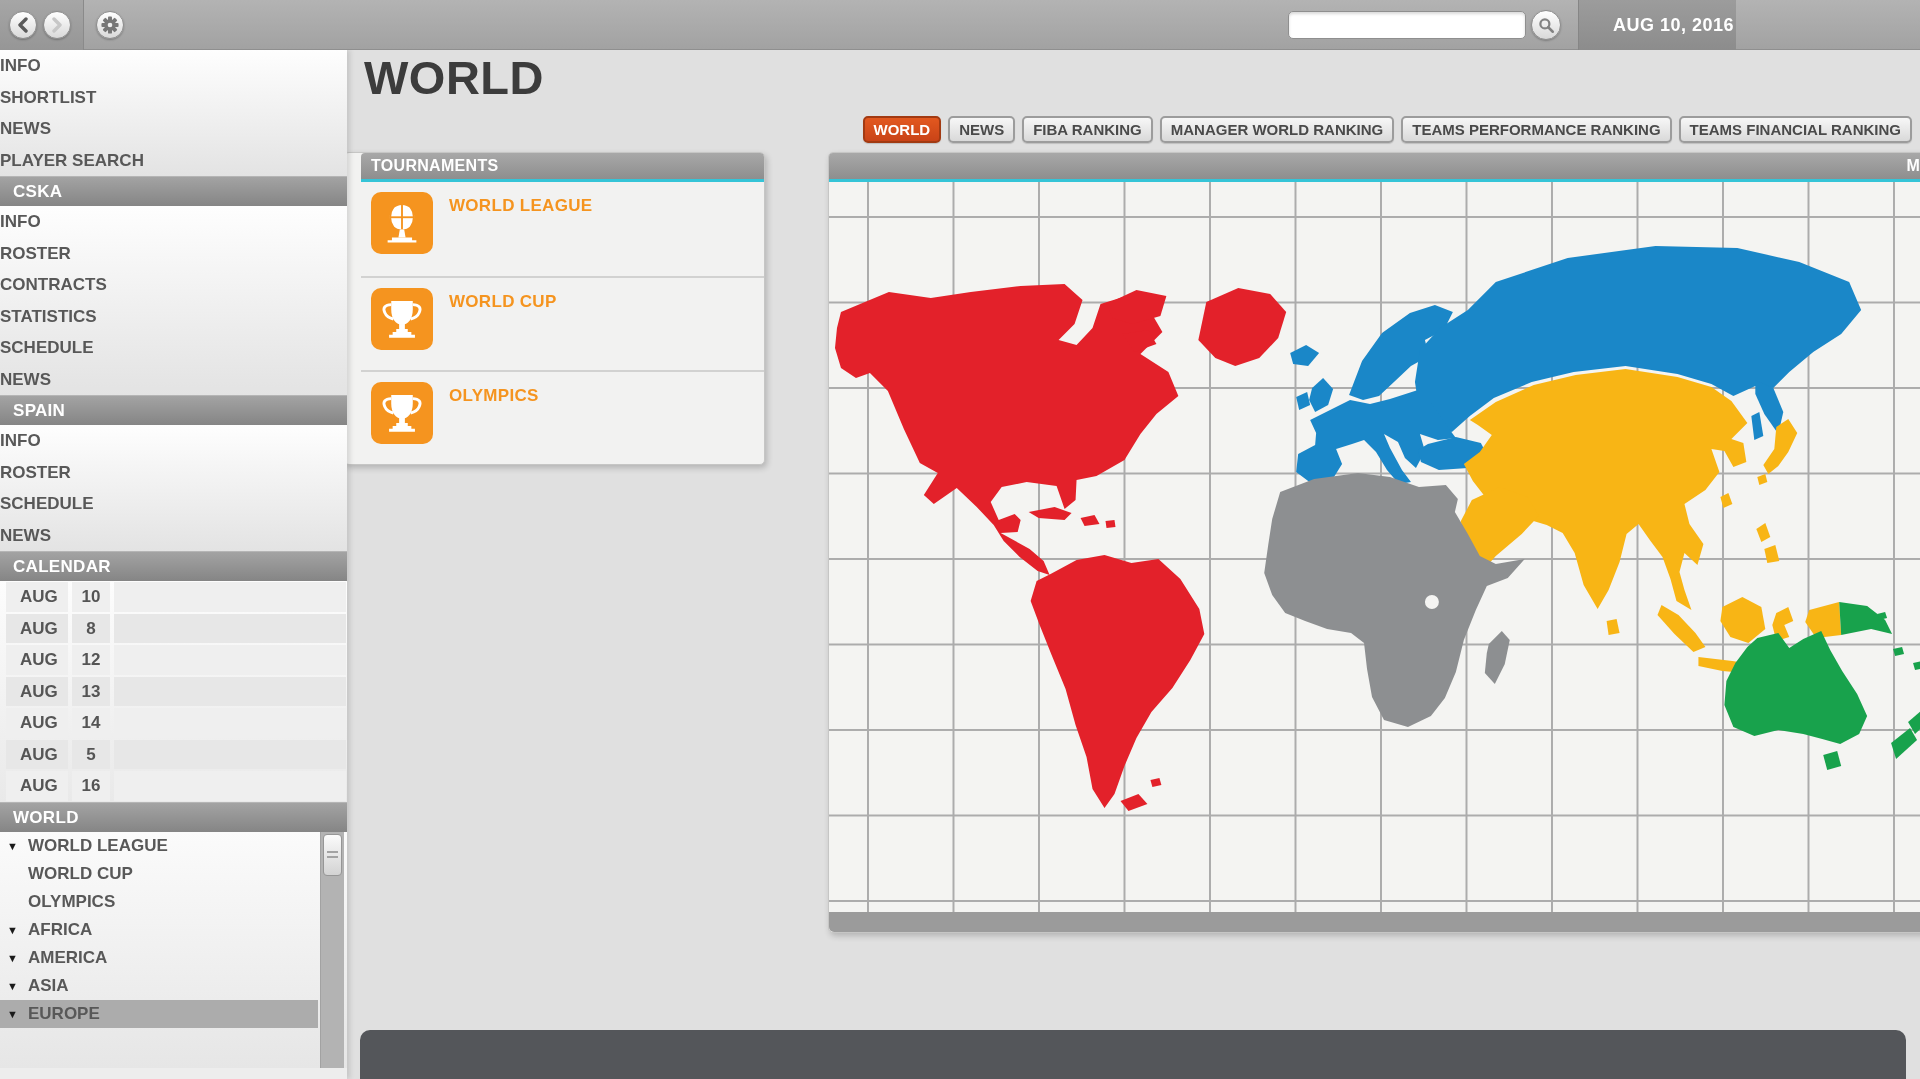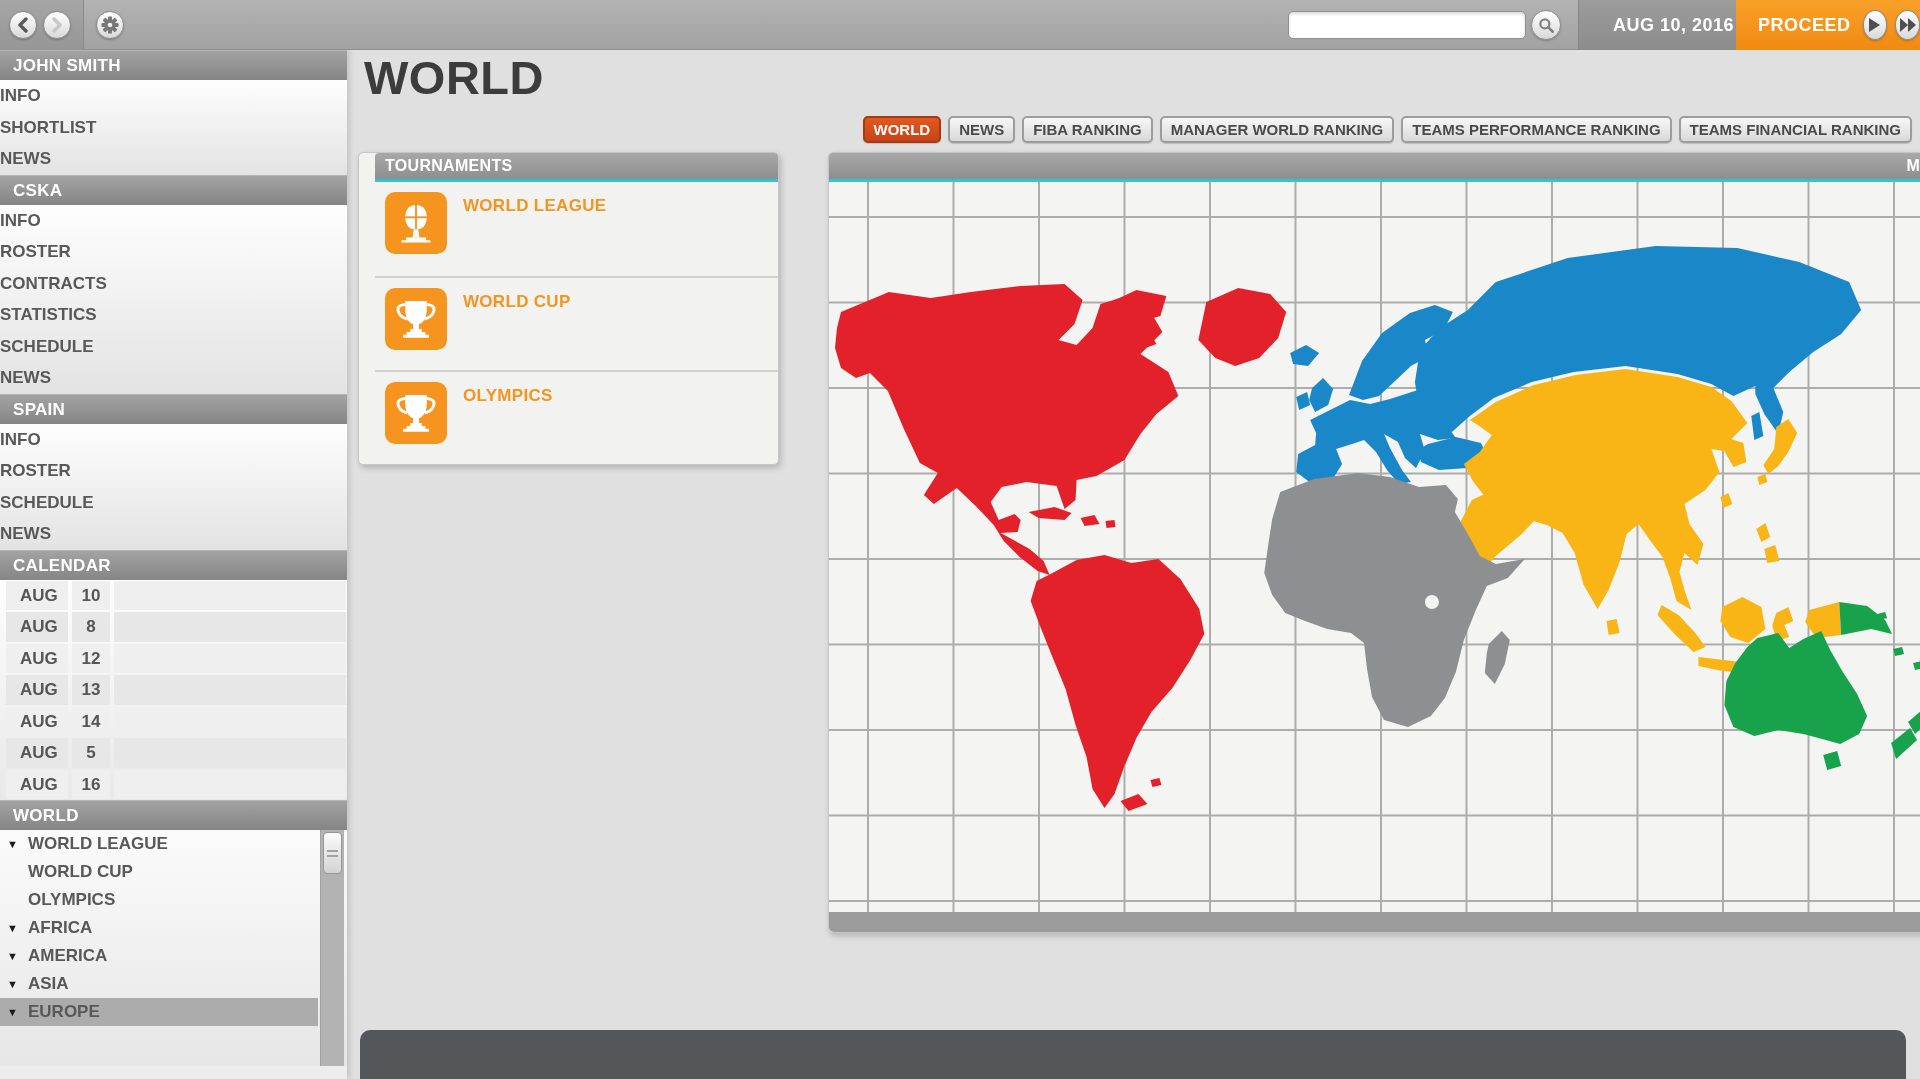--- a/index.html
+++ b/index.html
@@ -78,21 +78,21 @@
     background:linear-gradient(#F7F7F7,#D9D9D9); border:2px solid #9C9C9C; border-radius:5px;
     cursor:pointer; white-space:nowrap; box-shadow:0 1px 1px rgba(0,0,0,.15); }
   .tab.active { color:#FFFFFF; background:linear-gradient(#E2581F,#C94317); border-color:#A23A12; }
 
   .panel { position:absolute; top:152px; background:#F2F2F1; border:1px solid #C6C6C5;
     border-radius:5px; box-shadow:2px 3px 6px rgba(0,0,0,.2); z-index:4; }
   .panel-header { height:26px; background:linear-gradient(#A8A8A8,#8E8E8E);
     border-radius:4px 4px 0 0; color:#FFF; font-size:16px; line-height:26px; padding-left:10px; letter-spacing:.3px; }
   .panel-cyan { height:3px; background:#35C4D7; }
 
-  .tournaments { left:358px; width:421px;padding-left:16px; }
+  .tournaments { left:344px; width:421px;padding-left:16px; }
   .t-row { position:relative; height:94px; padding:10px; display:flex; cursor:pointer; }
   .t-row + .t-row { border-top:2px solid #D2D2D1; }
   .t-icon { width:62px; height:62px; border-radius:10px; background:#F5941F; flex:0 0 62px;
     display:flex; align-items:center; justify-content:center; }
   .t-label { margin:4px 0 0 16px; font-size:17px; color:#F5941F; letter-spacing:.3px; }
 
   .map-panel { left:828px; width:1116px;text-align:right; }
   .map-grid { position:relative; height:730px; overflow:hidden;
     background-color:#F4F4F2;
     background-image:
@@ -144,43 +144,29 @@
     <svg width="18" height="18" viewBox="0 0 24 24">
       <circle cx="10.5" cy="10.5" r="6" fill="none" stroke="#828282" stroke-width="3"></circle>
       <line x1="15" y1="15" x2="21" y2="21" stroke="#828282" stroke-width="3.4" stroke-linecap="round"></line>
     </svg>
   </div>
 
   <div class="date-box">
     <span>AUG 10, 2016</span>
   </div>
 
-  <div class="proceed-box">
-    <span class="proceed-label">PROCEED</span>
-    <div class="circle-btn">
-      <svg width="13" height="14" viewBox="0 0 13 14">
-          <polygon points="1,0 12,7 1,14" fill="#4F4F4F"></polygon>
-        </svg>
-    </div>
-    <div class="circle-btn">
-      <svg width="16" height="14" viewBox="0 0 16 14">
-          <polygon points="0,0 8,7 0,14" fill="#4F4F4F"></polygon>
-          <polygon points="8,0 16,7 8,14" fill="#4F4F4F"></polygon>
-        </svg>
-    </div>
-  </div>
 </div>
 
 <div class="sidebar">
 
-  <div class="s-header">JOHN SMITH</div>
   <div class="s-items">
     <div class="s-item">INFO</div>
     <div class="s-item">SHORTLIST</div>
     <div class="s-item">NEWS</div>
+    <div class="s-item">PLAYER SEARCH</div>
   </div>
 
   <div class="s-header">CSKA</div>
   <div class="s-items">
     <div class="s-item">INFO</div>
     <div class="s-item">ROSTER</div>
     <div class="s-item">CONTRACTS</div>
     <div class="s-item">STATISTICS</div>
     <div class="s-item">SCHEDULE</div>
     <div class="s-item">NEWS</div>

